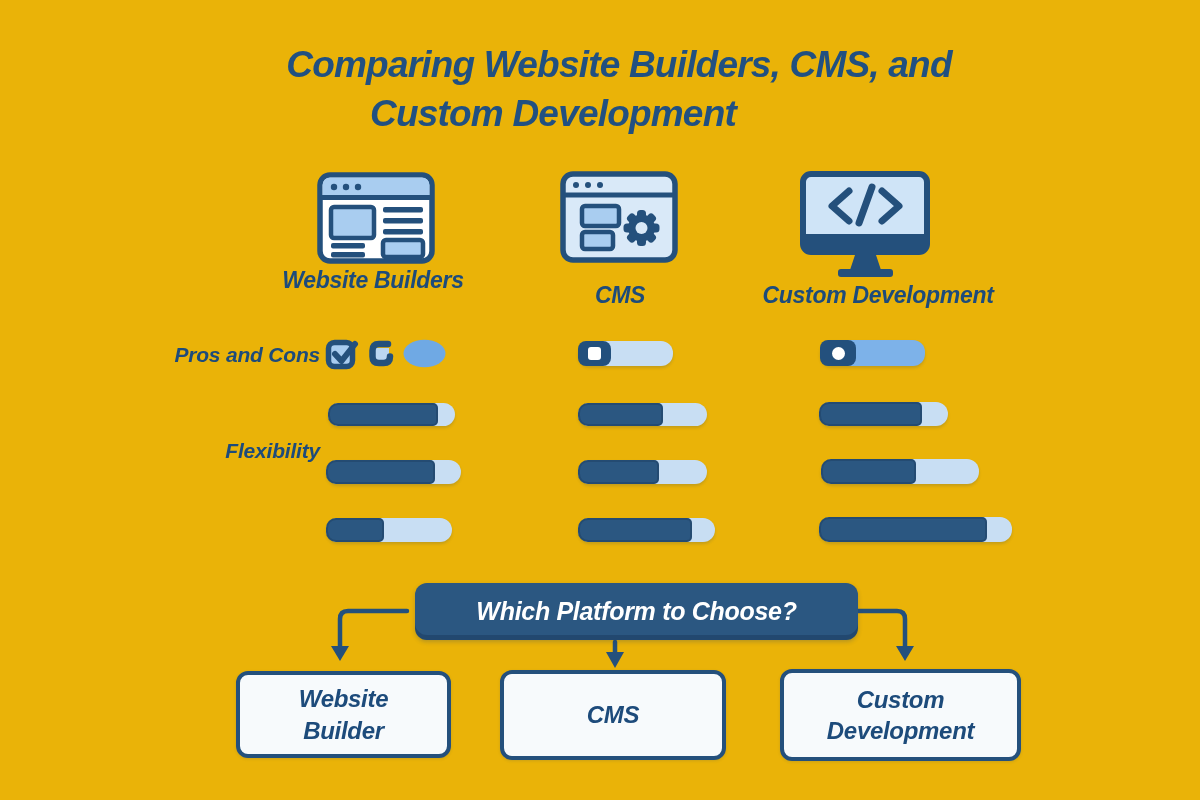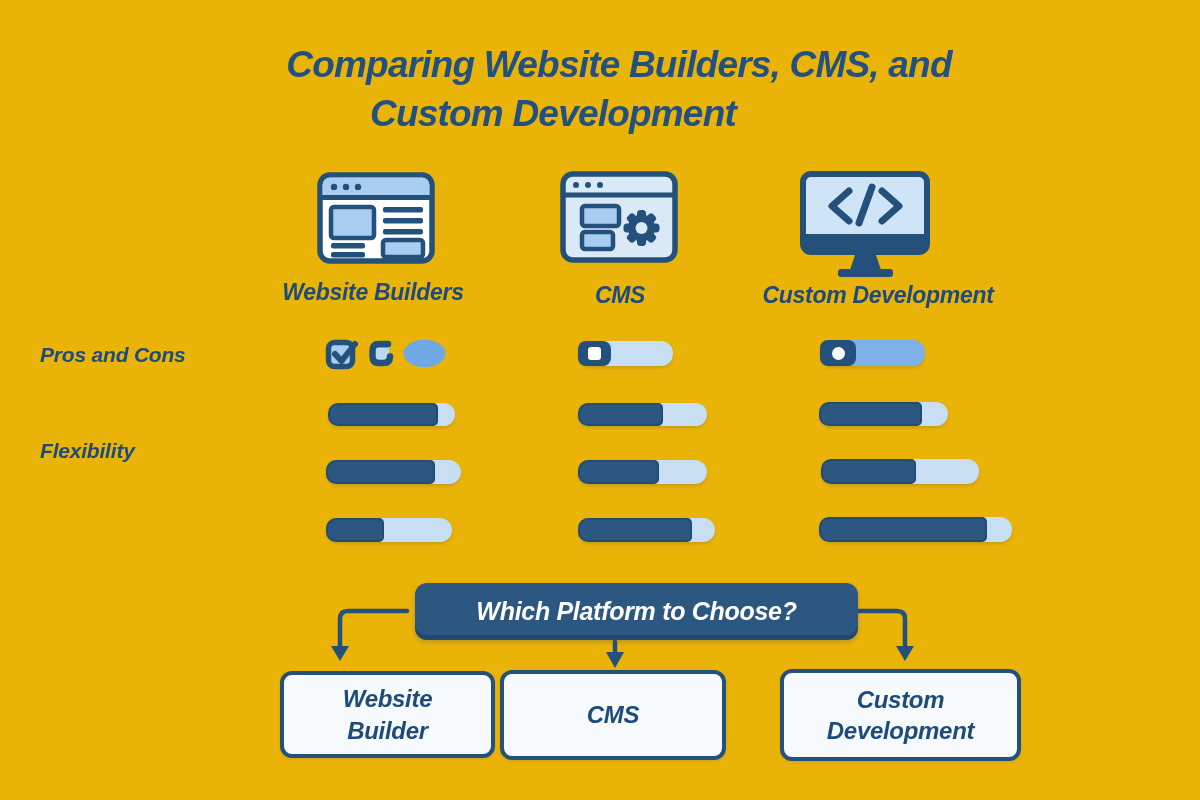--- a/index.html
+++ b/index.html
@@ -7,21 +7,21 @@
     position:relative;width:1200px;height:800px;overflow:hidden;
     background:#eab308;
     font-family:"Liberation Sans","DejaVu Sans",sans-serif;
     color:#1d4b7b;
     font-style:italic;
   }
   .abs{position:absolute;}
   .title-line{width:1200px;text-align:center;font-weight:bold;font-size:37px;
     letter-spacing:-0.8px;color:#215081;}
   .col-header{text-align:center;font-weight:bold;font-size:23px;color:#1d4b7b;letter-spacing:-0.3px;}
-  .row-label{left:40px;width:280px;text-align:left;font-weight:bold;font-size:21px;color:#1d4b7b;letter-spacing:-0.2px;}
+  .row-label{left:40px;width:280px;text-align:right;font-weight:bold;font-size:21px;color:#1d4b7b;letter-spacing:-0.2px;}
   .bar{background:#c8def3;border-radius:12px;box-shadow:0 2px 3px rgba(30,60,100,0.18);}
   .bar .fill{height:100%;background:#2b5781;border-radius:10px 5px 5px 10px;
     box-shadow:inset 0 0 0 2px rgba(15,40,70,0.25);}
   .toggle{border-radius:12px;box-shadow:0 2px 3px rgba(30,60,100,0.18);}
   .toggle.light{background:#c8def3;}
   .toggle.medium{background:#7db2e9;}
   .toggle .handle{position:absolute;left:0;top:0;height:100%;background:#23507d;
     border-radius:8px;display:flex;align-items:center;justify-content:center;}
   .toggle .mark-square{width:13px;height:13px;background:#ffffff;border-radius:3px;}
   .toggle .mark-circle{width:13px;height:13px;background:#ffffff;border-radius:50%;}
@@ -94,21 +94,21 @@
       <g stroke="#24507c" stroke-width="7" fill="none" stroke-linecap="round" stroke-linejoin="round">
         <path d="M50 21 L33 36 L50 51"></path>
         <path d="M60 53 L73 17"></path>
         <path d="M83 21 L100 36 L83 51"></path>
       </g>
       <polygon points="57,82 76,82 82,100 51,100" fill="#24507c"></polygon>
       <rect x="39" y="99" width="55" height="8" rx="3" fill="#24507c"></rect>
     </svg>
   </div>
 
-  <div class="abs col-header" style="left:253px;top:279px;width:240px;">Website Builders</div>
+  <div class="abs col-header" style="left:253px;top:267px;width:240px;">Website Builders</div>
   <div class="abs col-header" style="left:540px;top:282px;width:160px;">CMS</div>
   <div class="abs col-header" style="left:738px;top:282px;width:280px;">Custom Development</div>
 
   <div class="abs row-label" style="top:343px;">Pros and Cons</div>
   <div class="abs row-label" style="top:439px;">Flexibility</div>
 
   <div class="abs pc-icons" style="left:325px;top:336px;">
     <svg width="34" height="34" viewBox="0 0 34 34">
       <rect x="3.5" y="6.5" width="24" height="24" rx="6" fill="#a9cdf0" stroke="#24507c" stroke-width="5.5"></rect>
       <path d="M10 18 L16.5 25 L30 8" fill="none" stroke="#24507c" stroke-width="6" stroke-linecap="round" stroke-linejoin="round"></path>
@@ -172,21 +172,21 @@
     </g>
     <g fill="#24507c">
       <polygon points="331,646 349,646 340,661"></polygon>
       <polygon points="896,646 914,646 905,661"></polygon>
       <polygon points="606,652 624,652 615,668"></polygon>
     </g>
   </svg>
 
   <div class="abs decision">Which Platform to Choose?</div>
 
-  <div class="abs option" style="left:236px;top:671px;width:207px;height:79px;margin-left:44px;">
+  <div class="abs option" style="left:236px;top:671px;width:207px;height:79px;">
     <span style="width:150px;">Website Builder</span>
   </div>
   <div class="abs option" style="left:500px;top:670px;width:218px;height:82px;">
     <span>CMS</span>
   </div>
   <div class="abs option" style="left:780px;top:669px;width:233px;height:84px;">
     <span style="width:175px;">Custom Development</span>
   </div>
 
 </div>

